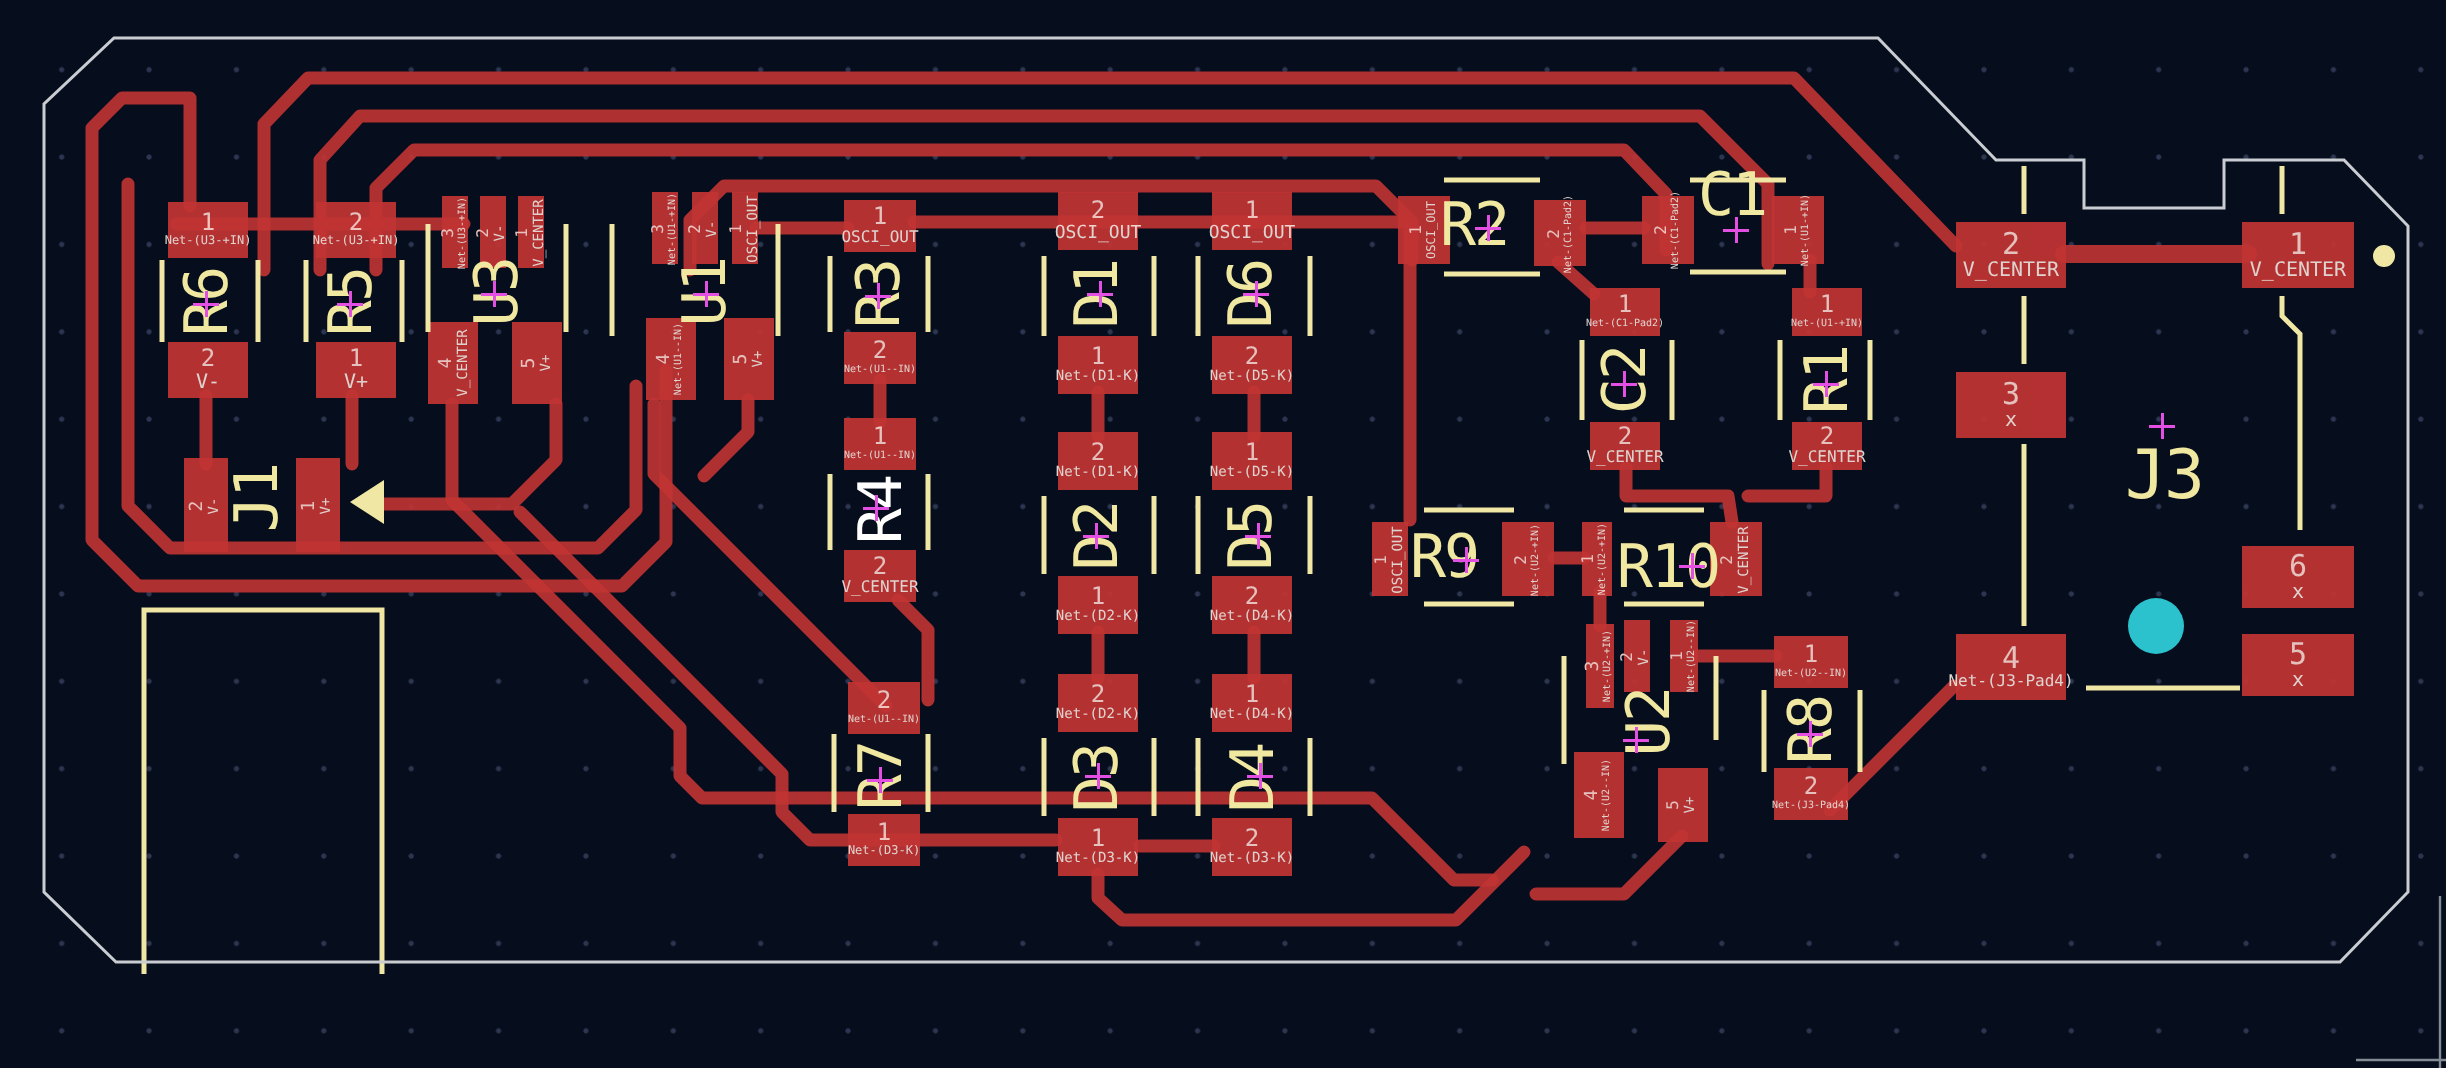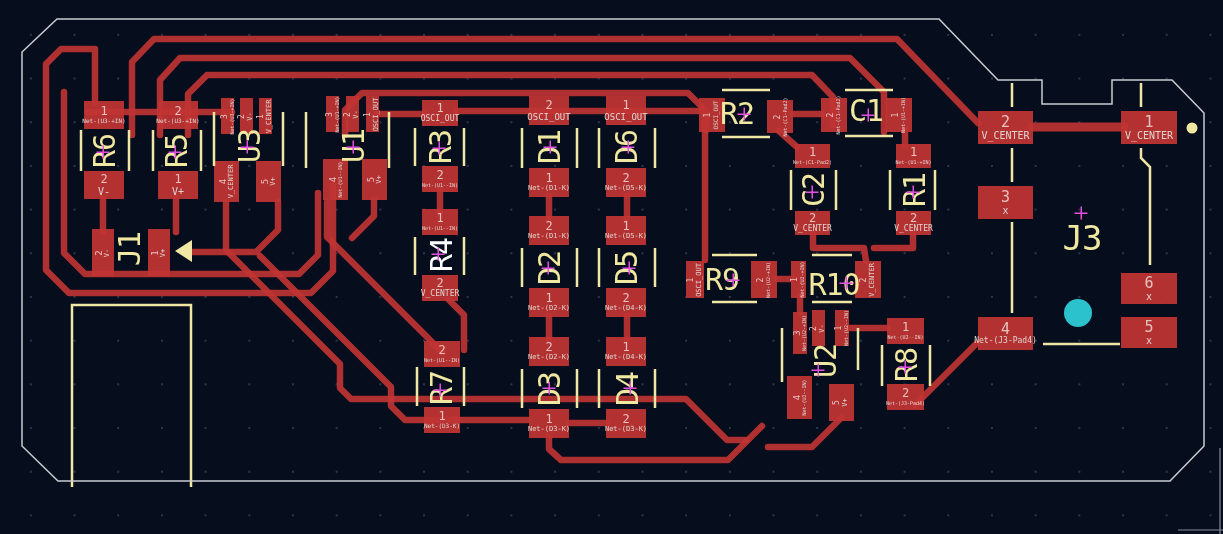--- a/index.html
+++ b/index.html
@@ -350,21 +350,21 @@
           <span class="num" style="font-size: 8px;">2</span>
           <span class="net" style="font-size: 5px;">Net-(C1-Pad2)</span>
         </div>
       </div>
       <div class="pad vert" style="left: 886px; top: 98px; width: 26px; height: 34px;">
         <div class="ptxt" style="width: 34px; height: 26px;">
           <span class="num" style="font-size: 8px;">1</span>
           <span class="net" style="font-size: 5px;">Net-(U1-+IN)</span>
         </div>
       </div>
-      <div class="ref" style="left: 866px; top: 110px; font-size: 30px;">C1</div>
+      <div class="ref" style="left: 866px; top: 98px; font-size: 30px;">C1</div>
       <div class="cross" style="left: 868px; top: 115px;"></div>
       <div class="pad" style="left: 795px; top: 144px; width: 35px; height: 24px;">
         <div class="ptxt">
           <span class="num" style="font-size: 12px;">1</span>
           <span class="net" style="font-size: 5px;">Net-(C1-Pad2)</span>
         </div>
       </div>
       <div class="pad" style="left: 795px; top: 211px; width: 35px; height: 24px;">
         <div class="ptxt">
           <span class="num" style="font-size: 12px;">2</span>

